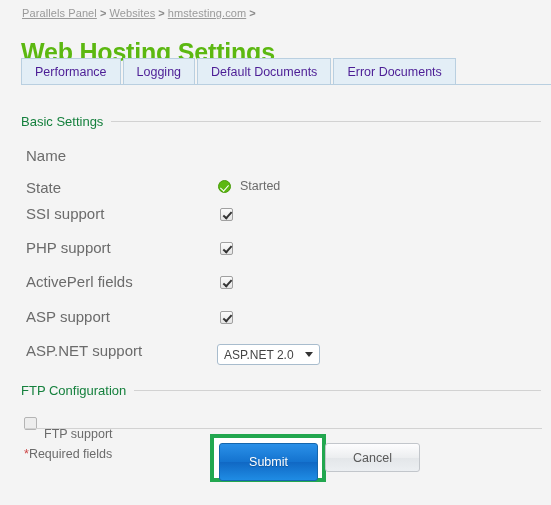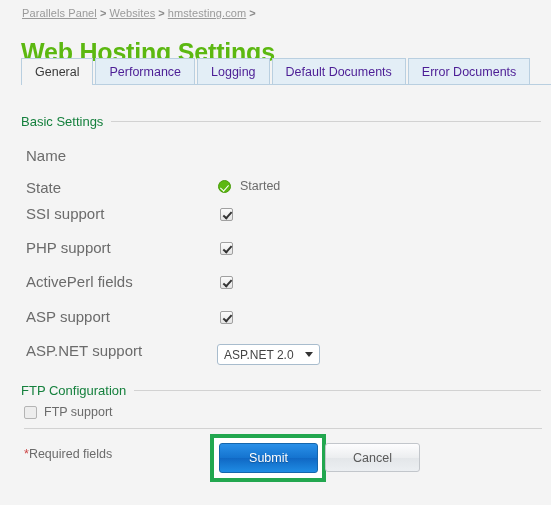--- a/index.html
+++ b/index.html
@@ -230,20 +230,21 @@
     position: absolute;
     left: 24px;
     top: 405px;
     display: flex;
     align-items: center;
   }
   .ftp-row .lbl2 {
     margin-left: 7px;
     font-size: 12.5px;
     color: #6b6b6b;
+    margin-top: 22px;
   }
 
   
   .divider {
     position: absolute;
     left: 24px;
     top: 428px;
     width: 518px;
     height: 1px;
     background: #d2d2d2;
@@ -267,21 +268,21 @@
     height: 48px;
     box-sizing: border-box;
     border: 4px solid #22a74f;
     background: #ffffff;
   }
   .btn-submit {
     position: absolute;
     left: 219px;
     top: 443px;
     width: 99px;
-    height: 30px;
+    height: 38px;
     box-sizing: border-box;
     border: 1px solid #1466ad;
     border-radius: 3px;
     background: linear-gradient(#2a90e8, #1473cf 50%, #1068c4 51%, #1f8ce4);
     color: #ffffff;
     font-size: 12.5px;
     display: flex;
     align-items: center;
     justify-content: center;
     text-shadow: 0 1px 1px rgba(0,0,0,0.25);
@@ -306,21 +307,20 @@
 </head>
 <body>
 
 <div class="breadcrumb">
   <a href="#">Parallels Panel</a><span class="sep">&gt;</span><a href="#">Websites</a><span class="sep">&gt;</span><a href="#">hmstesting.com</a><span class="sep">&gt;</span>
 </div>
 
 <div class="page-title">Web Hosting Settings</div>
 
 <div class="tabs">
-  <div class="tab active">General</div>
   <div class="tab">Performance</div>
   <div class="tab">Logging</div>
   <div class="tab">Default Documents</div>
   <div class="tab">Error Documents</div>
 </div>
 
 <div class="section-head" id="sec-basic">
   <span class="st">Basic Settings</span>
   <span class="rule"></span>
 </div>

